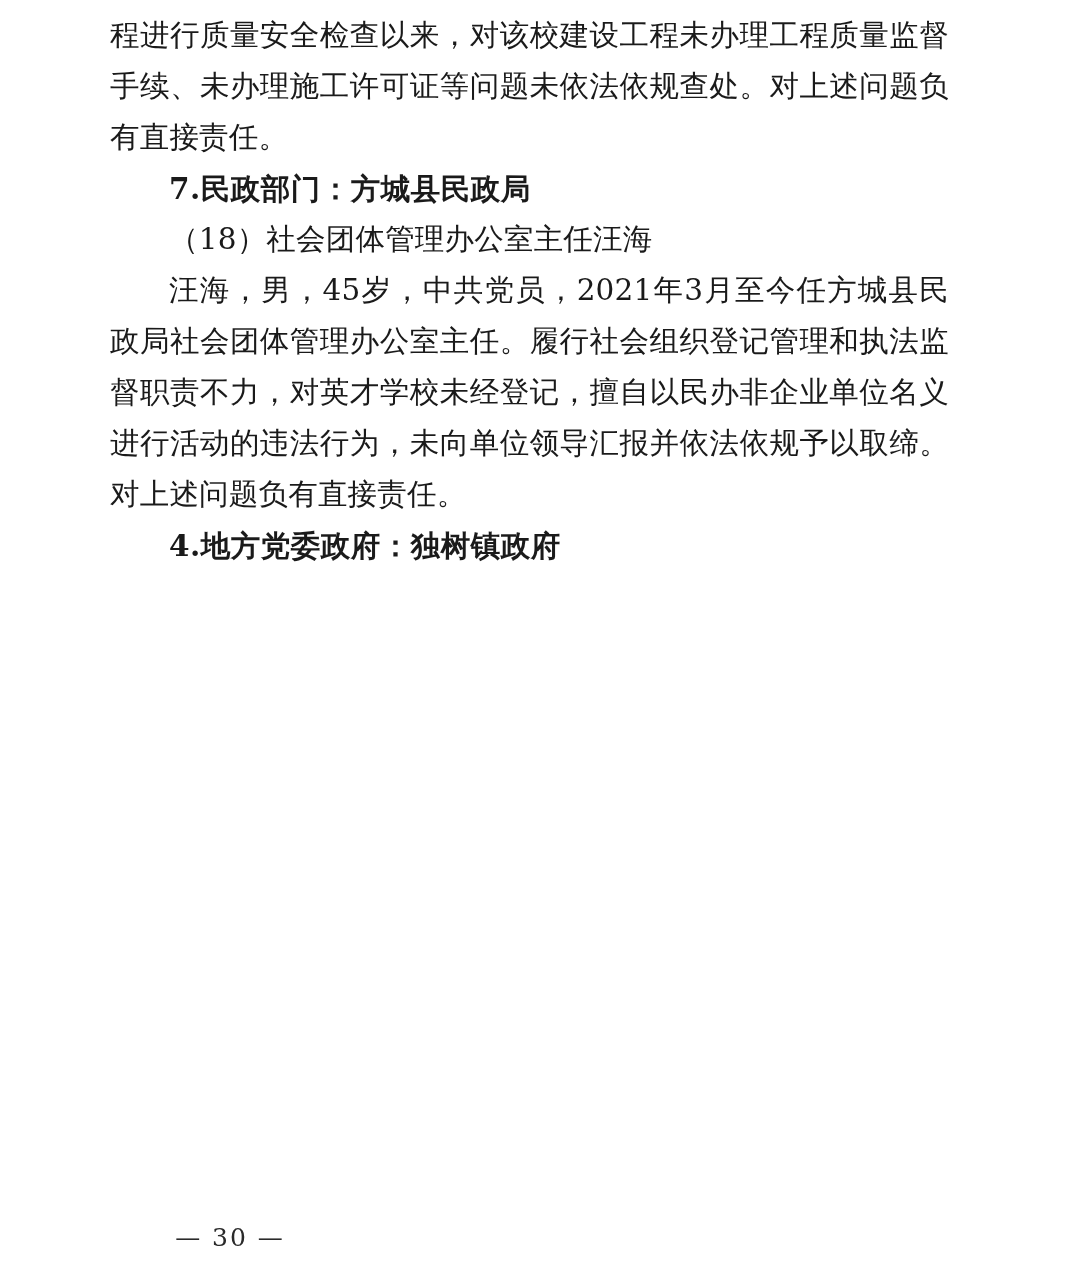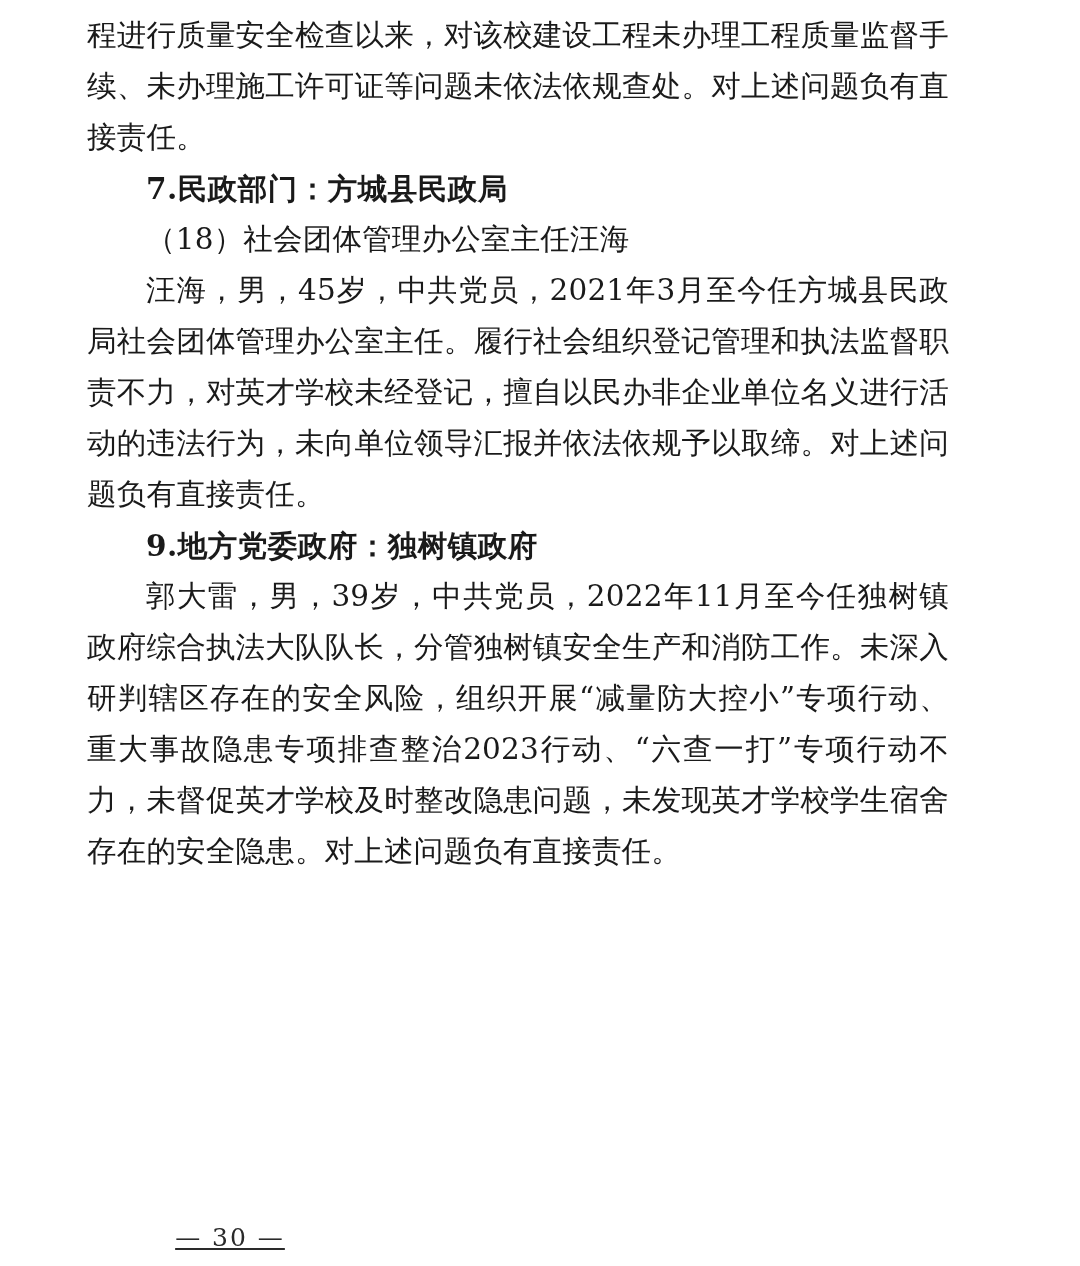--- a/index.html
+++ b/index.html
@@ -15,21 +15,21 @@
     color: #1a1a1a;
     overflow: hidden;
   }
   .page {
     position: absolute;
     left: 0;
     top: 0;
     width: 1065px;
     height: 1266px;
     box-sizing: border-box;
-    padding: 10px 116px 0 87px;
+    padding: 10px 116px 0 110px;
   }
   .doc-body {
     font-size: 29.5px;
     line-height: 51px;
     letter-spacing: 0.2px;
     text-align: justify;
     text-justify: inter-ideograph;
   }
   p {
     margin: 0;
@@ -54,41 +54,39 @@
     width: 1080px;
     text-align: center;
     font-size: 25px;
     color: #2a2a2a;
     letter-spacing: 2px;
     font-family: "DejaVu Serif", "Liberation Serif", serif;
   }
   .footer-inner {
     display: inline-block;
     margin-left: -620px;
-    text-decoration: underline;
   }
 </style>
 </head>
 <body>
 
 <div class="page">
   <div class="doc-body">
 
     <p class="para-noindent">程进行质量安全检查以来，对该校建设工程未办理工程质量监督手续、未办理施工许可证等问题未依法依规查处。对上述问题负有直接责任。</p>
 
     <p class="heading">7.民政部门：方城县民政局</p>
 
     <p class="para">（18）社会团体管理办公室主任汪海</p>
 
     <p class="para">汪海，男，45岁，中共党员，2021年3月至今任方城县民政局社会团体管理办公室主任。履行社会组织登记管理和执法监督职责不力，对英才学校未经登记，擅自以民办非企业单位名义进行活动的违法行为，未向单位领导汇报并依法依规予以取缔。对上述问题负有直接责任。</p>
 
-    <p class="heading">9.地方党委政府：独树镇政府</p>
+    <p class="heading">4.地方党委政府：独树镇政府</p>
 
 
-    <p class="para">郭大雷，男，39岁，中共党员，2022年11月至今任独树镇政府综合执法大队队长，分管独树镇安全生产和消防工作。未深入研判辖区存在的安全风险，组织开展“减量防大控小”专项行动、重大事故隐患专项排查整治2023行动、“六查一打”专项行动不力，未督促英才学校及时整改隐患问题，未发现英才学校学生宿舍存在的安全隐患。对上述问题负有直接责任。</p>
 
 
 
   </div>
 </div>
 
 <div class="footer">
   <span class="footer-inner">— 30 —</span>
 </div>
 

